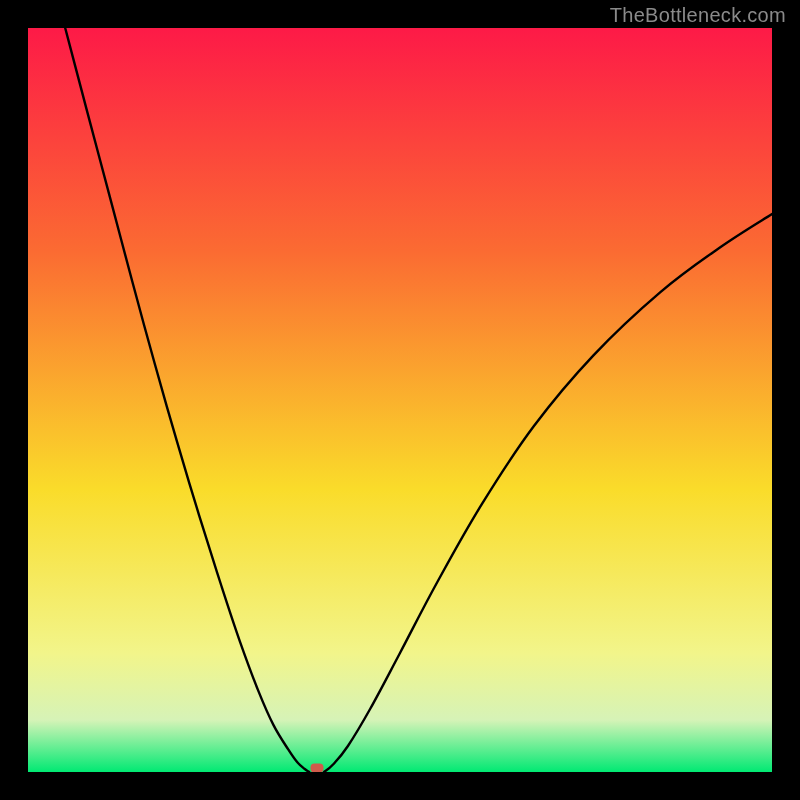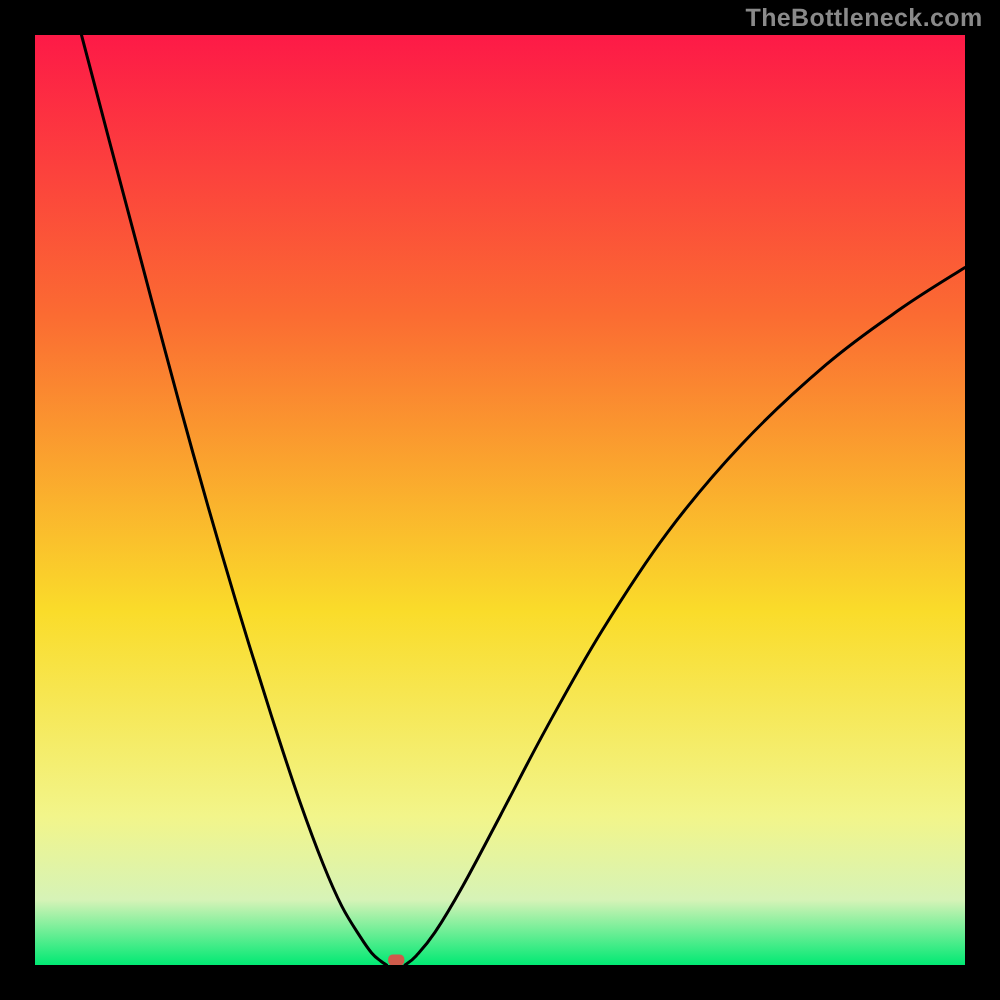--- a/index.html
+++ b/index.html
@@ -24,21 +24,21 @@
     width: 744px;
     height: 744px;
     overflow: hidden;
   }
   .attrib {
     position: absolute;
     top: 4px;
     right: 14px;
     color: #8a8a8a;
     font-size: 20px;
-    font-weight: 700;
+    font-weight: 400;
     letter-spacing: 0.3px;
   }
   .marker {
     position: absolute;
     width: 13px;
     height: 9px;
     background: #cf5b4b;
     border-radius: 4px;
     transform: translate(-50%, -50%);
   }

